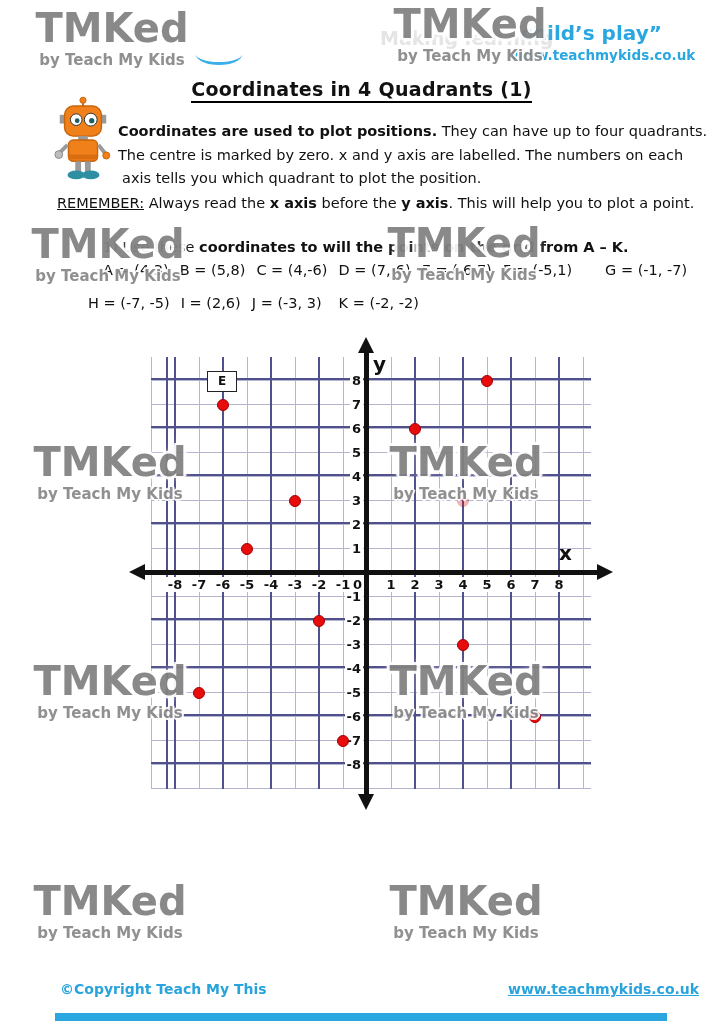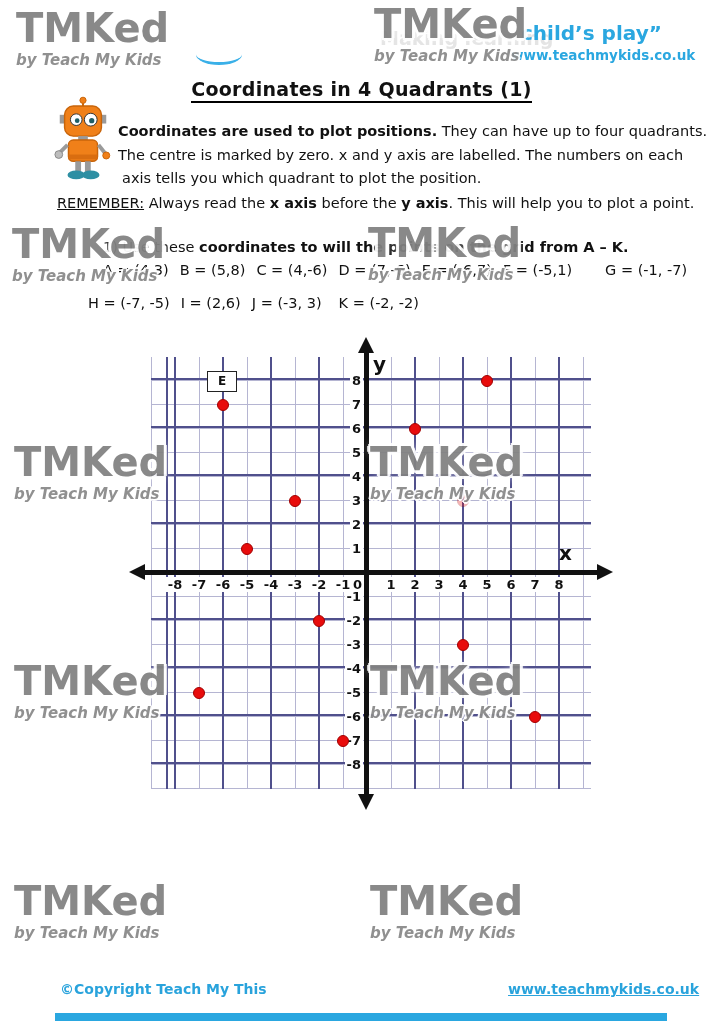--- a/index.html
+++ b/index.html
@@ -54,27 +54,27 @@
   .axis-letter{font-size:20px;font-weight:bold;}
   #x-letter{left:408px;top:184px;}
   #y-letter{left:222px;top:-5px;}
   .tick{font-size:13px;font-weight:bold;background:#fff;padding:0 2px;line-height:15px;z-index:3;}
   .tick-x{transform:translateX(-50%);}
   .dot{width:12px;height:12px;border-radius:50%;background:#e80c0c;border:1px solid #a00000;box-sizing:border-box;z-index:5;}
   .point-box{width:30px;height:21px;background:#fff;border:1.5px solid #222;box-sizing:border-box;
              font-size:12px;font-weight:bold;text-align:center;line-height:18px;z-index:4;}
 
   
-  .wm{position:absolute;width:192px;z-index:9;opacity:.94;pointer-events:none;}
+  .wm{position:absolute;width:192px;text-align:center;z-index:9;opacity:.94;pointer-events:none;}
   .wm-big{font-size:40px;font-weight:800;color:#828282;letter-spacing:0;line-height:44px;
     text-shadow:-3px 0 0 #fff,3px 0 0 #fff,0 -3px 0 #fff,0 3px 0 #fff,
                 -2px -2px 0 #fff,2px -2px 0 #fff,-2px 2px 0 #fff,2px 2px 0 #fff,0 0 10px rgba(255,255,255,.95);}
   .wm-sub{font-size:15px;font-weight:bold;color:#8a8a8a;margin-top:1px;
     text-shadow:-2px 0 0 #fff,2px 0 0 #fff,0 -2px 0 #fff,0 2px 0 #fff,
-                -1px -1px 0 #fff,1px -1px 0 #fff,-1px 1px 0 #fff,1px 1px 0 #fff;font-style:italic;}
+                -1px -1px 0 #fff,1px -1px 0 #fff,-1px 1px 0 #fff,1px 1px 0 #fff;}
 
   
   .footer-copy{left:60px;top:981px;font-size:14px;font-weight:bold;color:#29a3dc;}
   .footer-url{left:508px;top:981px;font-size:14px;font-weight:bold;color:#29a3dc;text-decoration:underline;}
   .bottom-bar{left:55px;top:1013px;width:612px;height:8px;background:#2aa7e0;}
 </style>
 </head>
 <body>
 
 <div class="page" id="page">

